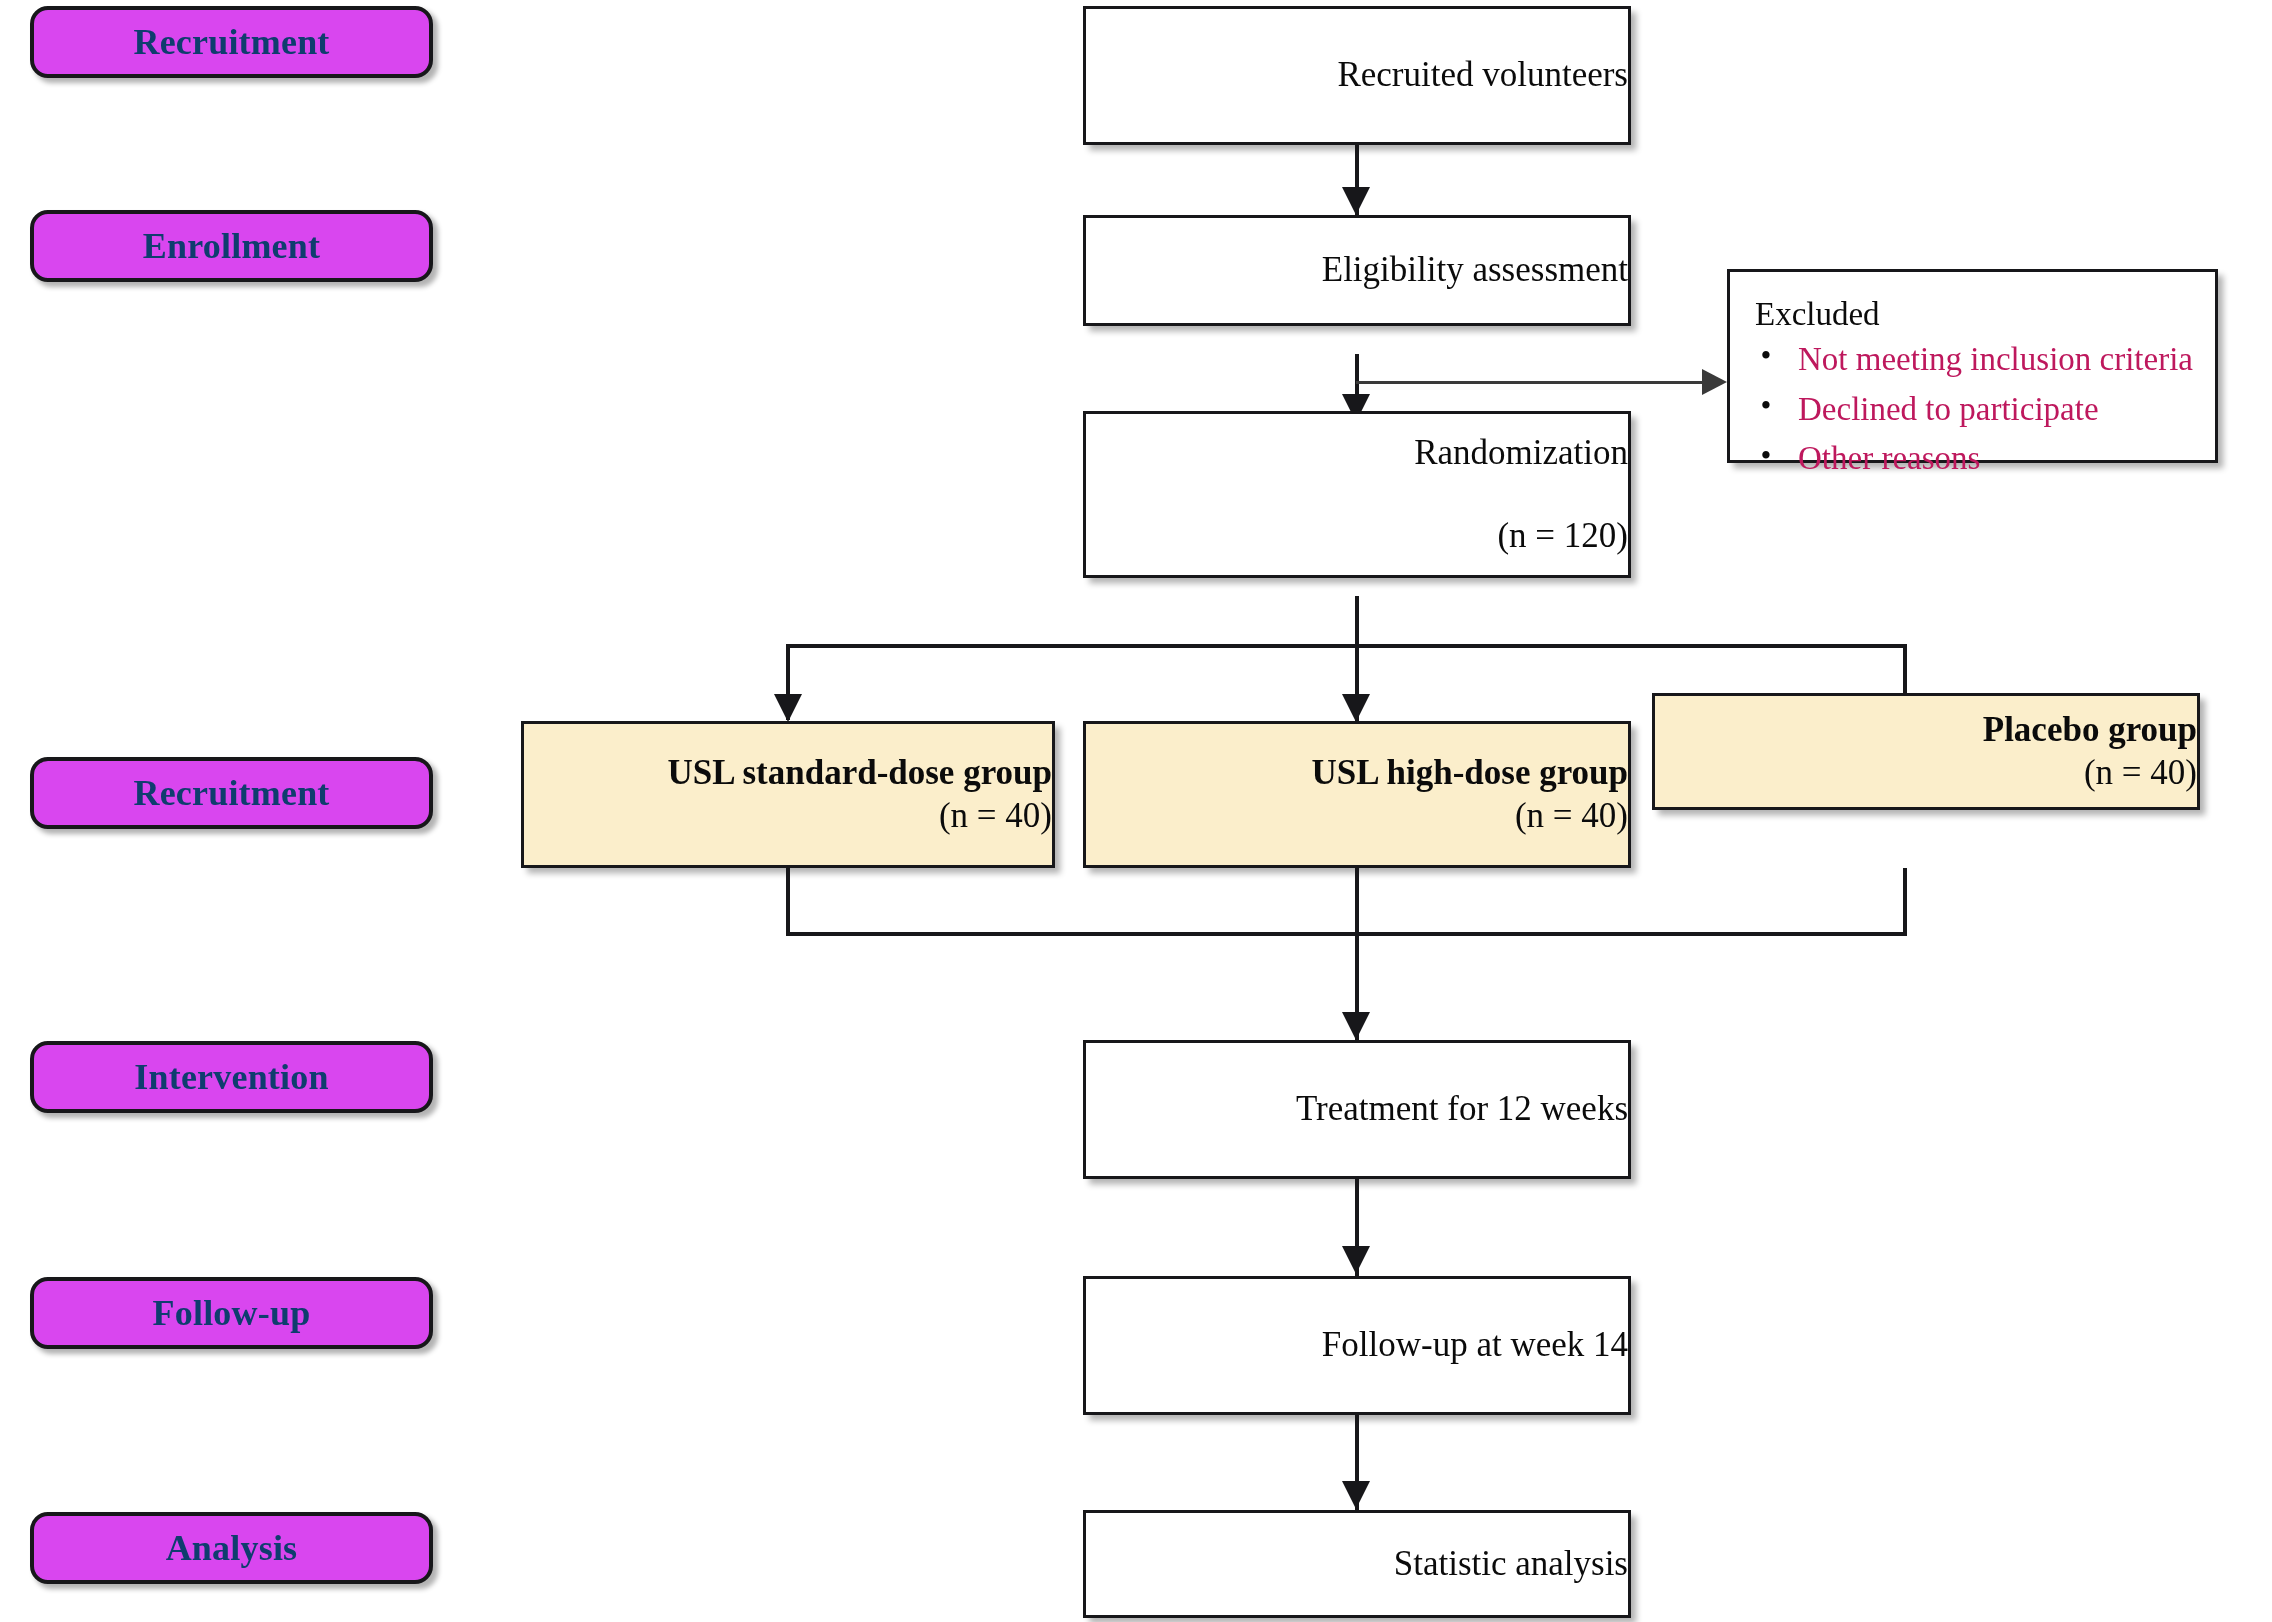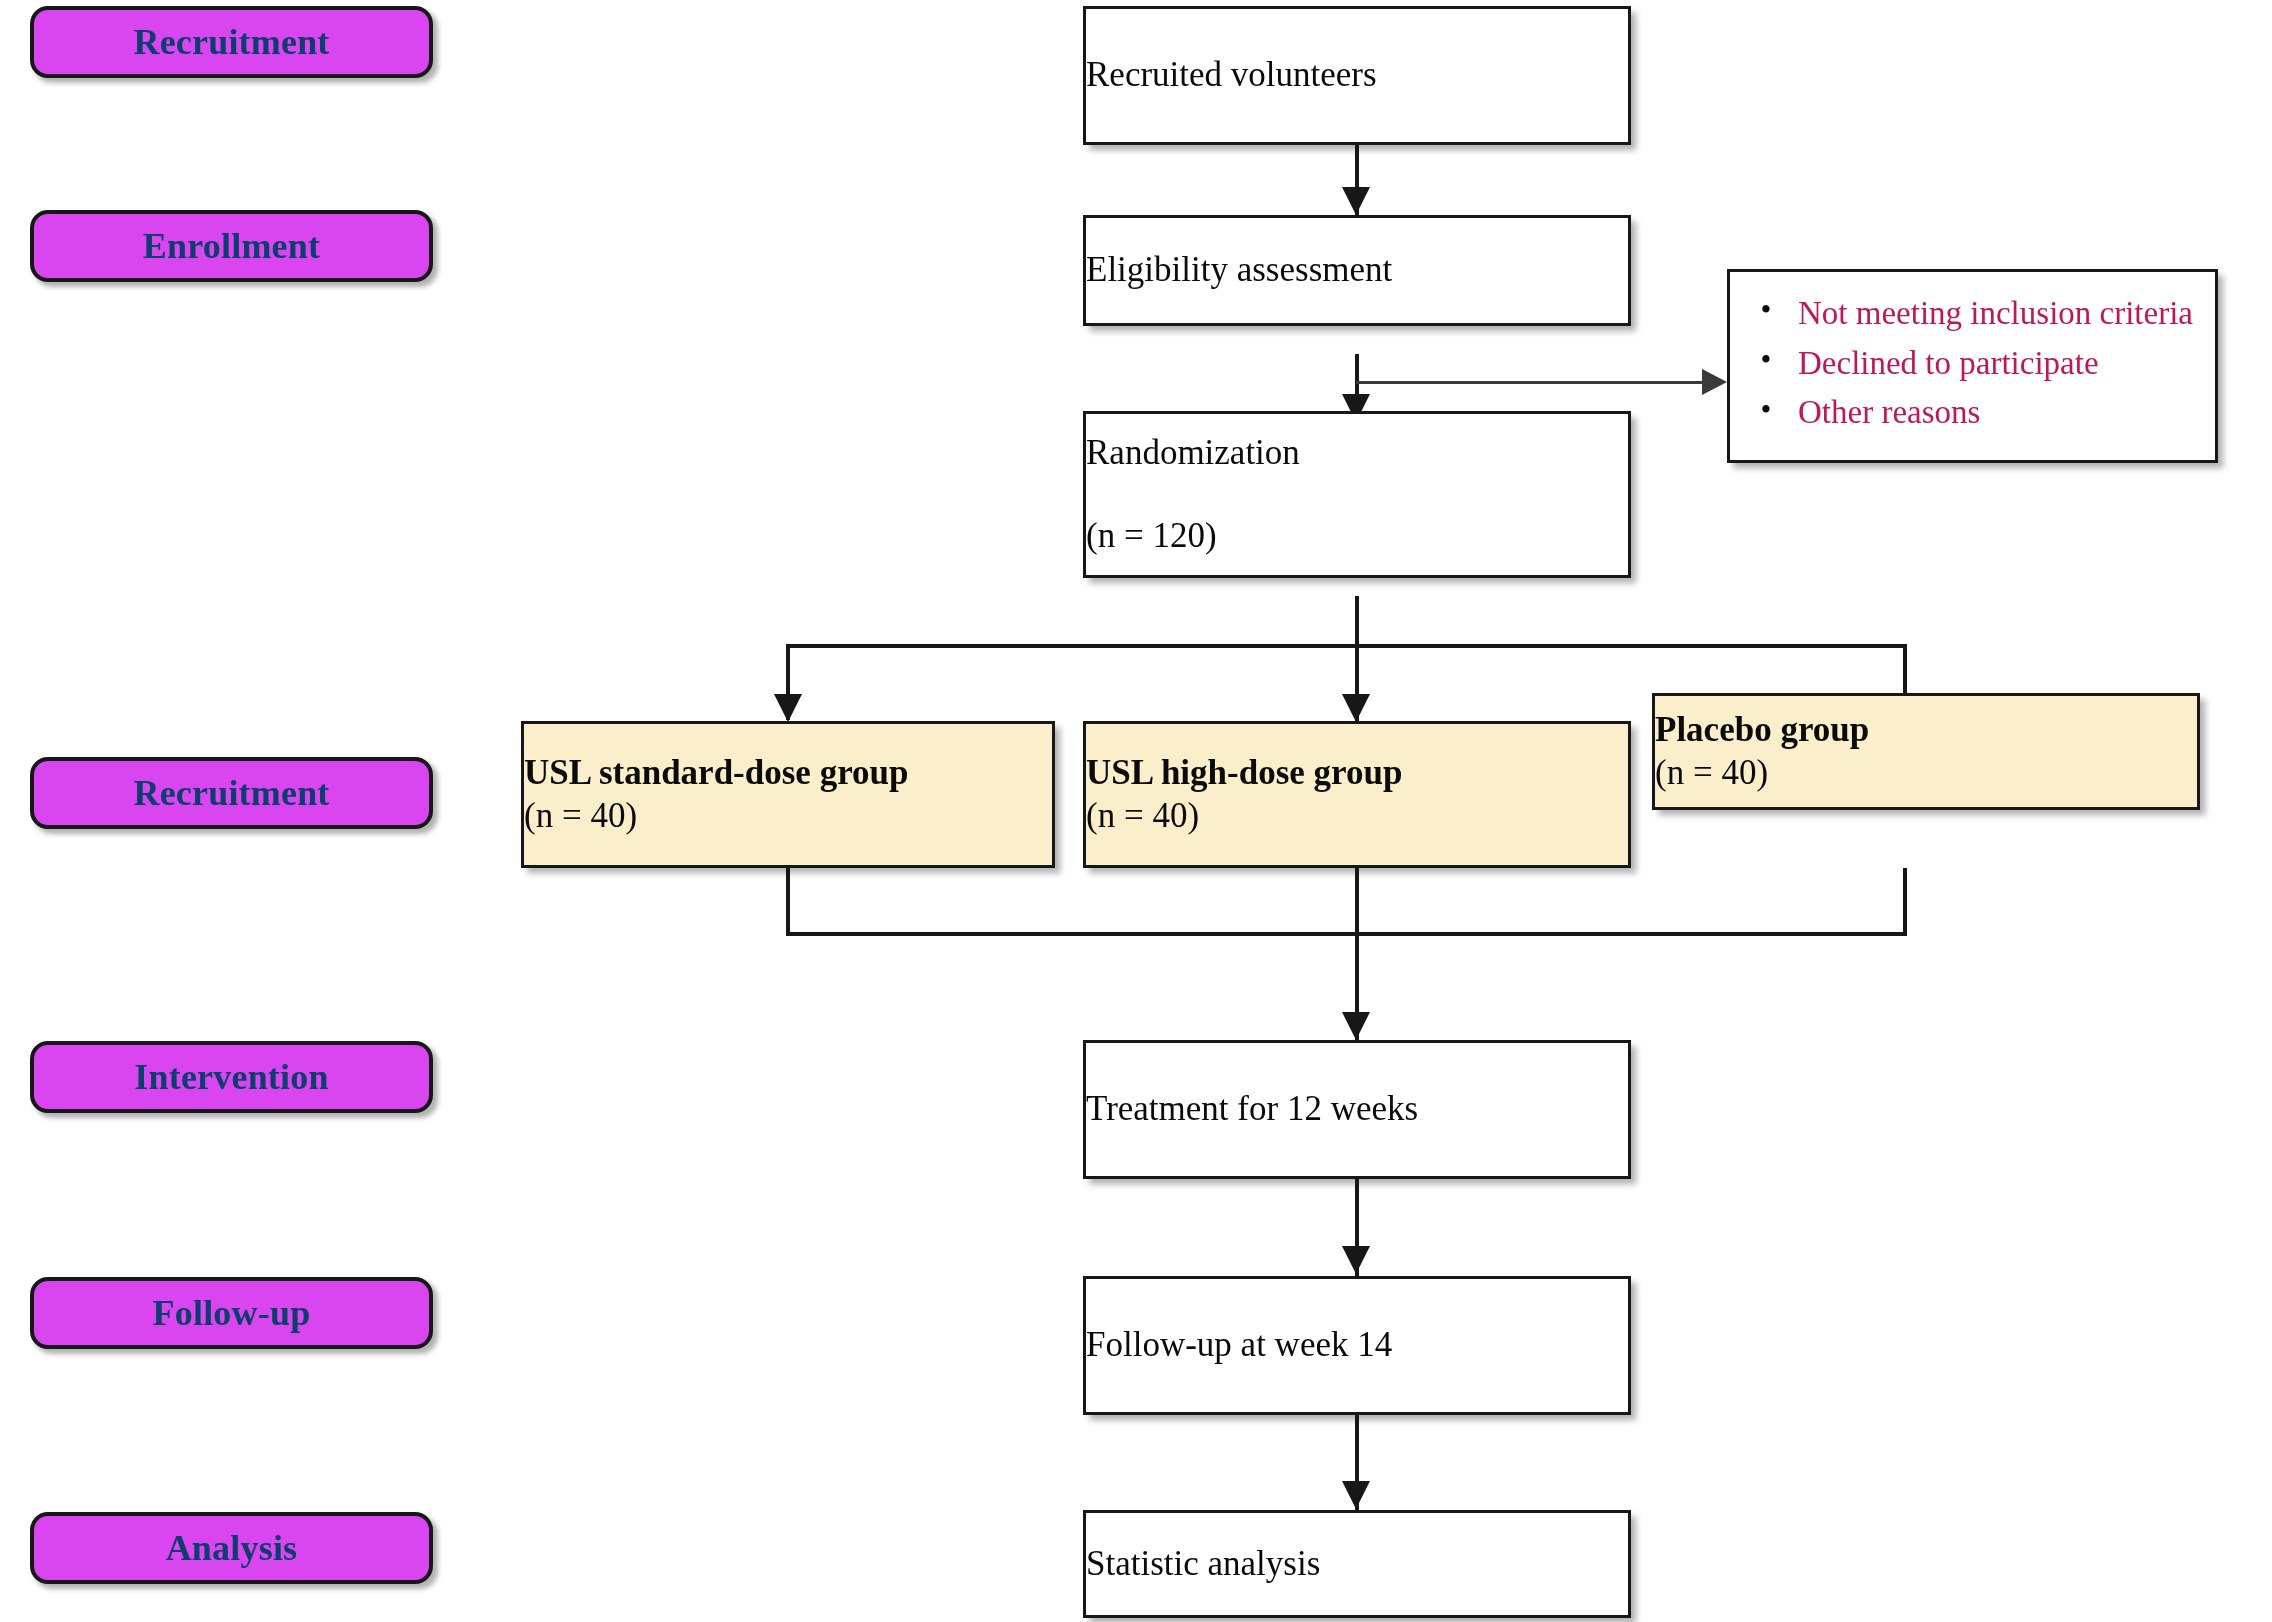--- a/index.html
+++ b/index.html
@@ -40,21 +40,21 @@
   }
 
   
   .flow-box {
     position: absolute;
     background: #ffffff;
     border: 3.5px solid #17171a;
     box-sizing: border-box;
     display: flex;
     flex-direction: column;
-    align-items: flex-start;
+    align-items: flex-end;
     justify-content: center;
     box-shadow: 6.2px 6.2px 6.2px rgba(0,0,0,0.30);
   }
   .flow-box .line1,
   .flow-box .line2 {
     font-size: 35px;
     color: #0b0b0b;
     line-height: 1.22;
     white-space: nowrap;
     text-align: center;
@@ -171,20 +171,21 @@
   </div>
 
   <div class="vline" style="left:1355px; top:354px; height:76px;"></div>
   <div class="vline" style="left:1355px; top:385px; height:111px;"></div>
   <div class="arrow-down" style="left:1342px; top:394px;"></div>
 
   <div class="hline thin" style="left:1356px; top:381px; width:354px;"></div>
   <div class="arrow-right" style="left:1702px; top:369px;"></div>
 
   <div class="excluded-box" style="left:1727px; top:269px; width:491px; height:194px;">
+    <div class="ex-title">Excluded</div>
     <ul>
       <li>Not meeting inclusion criteria</li>
       <li>Declined to participate</li>
       <li>Other reasons</li>
     </ul>
   </div>
 
   <div class="flow-box" style="left:1083px; top:411px; width:548px; height:167px;gap:40px;">
     <div class="line1">Randomization</div>
     <div class="line2">(n = 120)</div>

